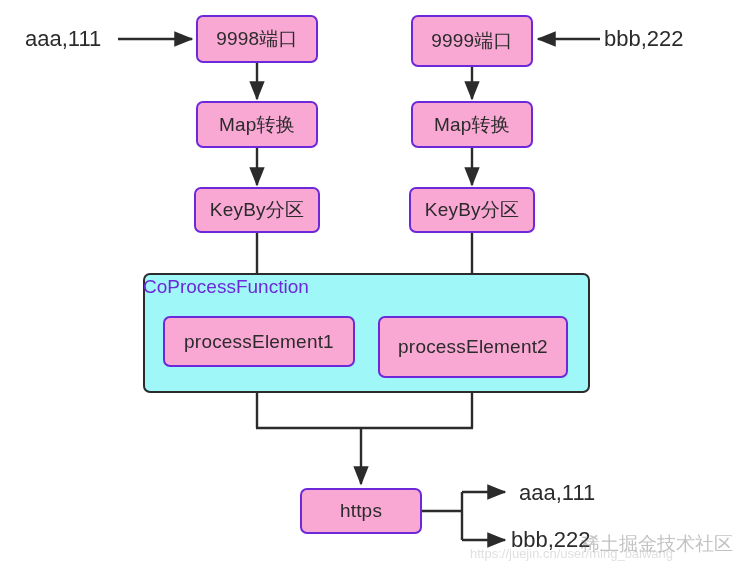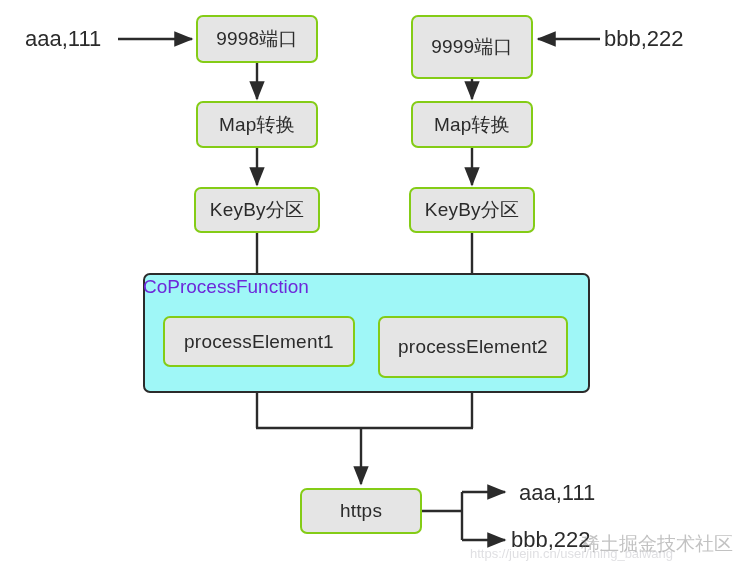--- a/index.html
+++ b/index.html
@@ -21,22 +21,22 @@
   .svg-layer {
     position: absolute;
     left: 0;
     top: 0;
     width: 733px;
     height: 567px;
   }
   .node {
     position: absolute;
     box-sizing: border-box;
-    background: #e5e5e5;
-    border: 2px solid #84cc16;
+    background: #f9a8d4;
+    border: 2px solid #6d28d9;
     border-radius: 7px;
     display: flex;
     align-items: center;
     justify-content: center;
     color: #2b2b2b;
     font-size: 19px;
     letter-spacing: 0.2px;
     white-space: nowrap;
   }
   .group-box {
@@ -116,21 +116,21 @@
   <div class="free-label" style="left:25px; top:26px;">aaa,111</div>
 
   <div class="free-label" style="left:604px; top:26px;">bbb,222</div>
 
   <div class="node" style="left:196px; top:15px; width:122px; height:48px;">9998端口</div>
 
   <div class="node" style="left:196px; top:101px; width:122px; height:47px;">Map转换</div>
 
   <div class="node" style="left:194px; top:187px; width:126px; height:46px;">KeyBy分区</div>
 
-  <div class="node" style="left:411px; top:15px; width:122px; height:64px;">9999端口</div>
+  <div class="node" style="left:411px; top:15px; width:122px; height:52px;">9999端口</div>
 
   <div class="node" style="left:411px; top:101px; width:122px; height:47px;">Map转换</div>
 
   <div class="node" style="left:409px; top:187px; width:126px; height:46px;">KeyBy分区</div>
 
   <div class="group-box" style="left:143px; top:273px; width:447px; height:120px;"></div>
 
   <div class="group-title" style="left:143px; top:276px; width:447px;">CoProcessFunction</div>
 
   <div class="node" style="left:163px; top:316px; width:192px; height:51px;text-align:right;">processElement1</div>

